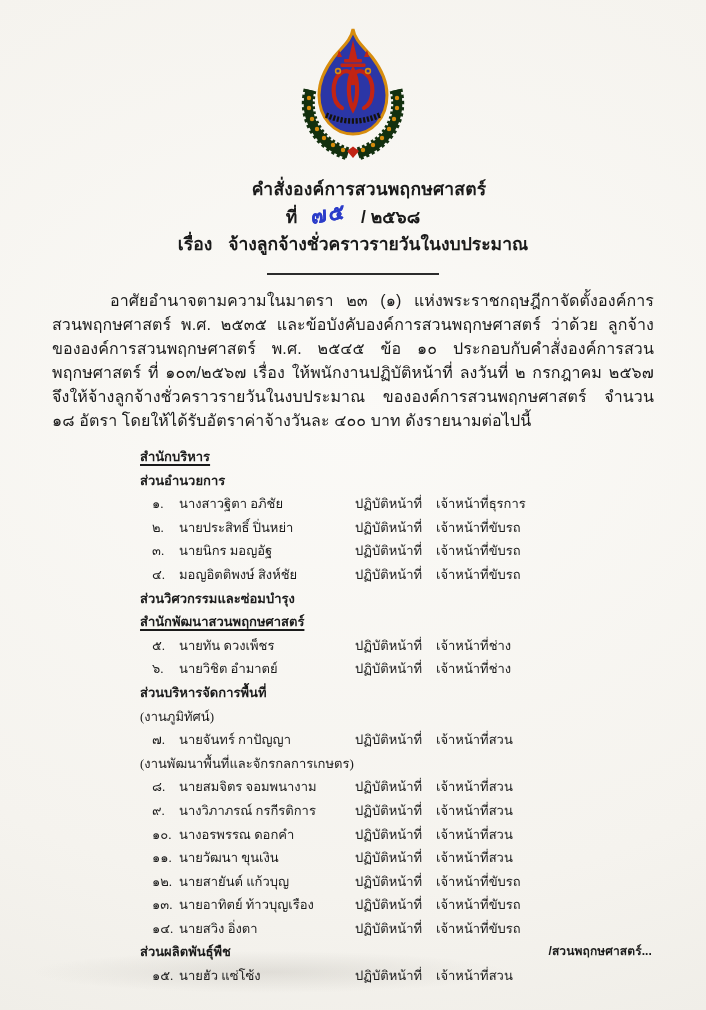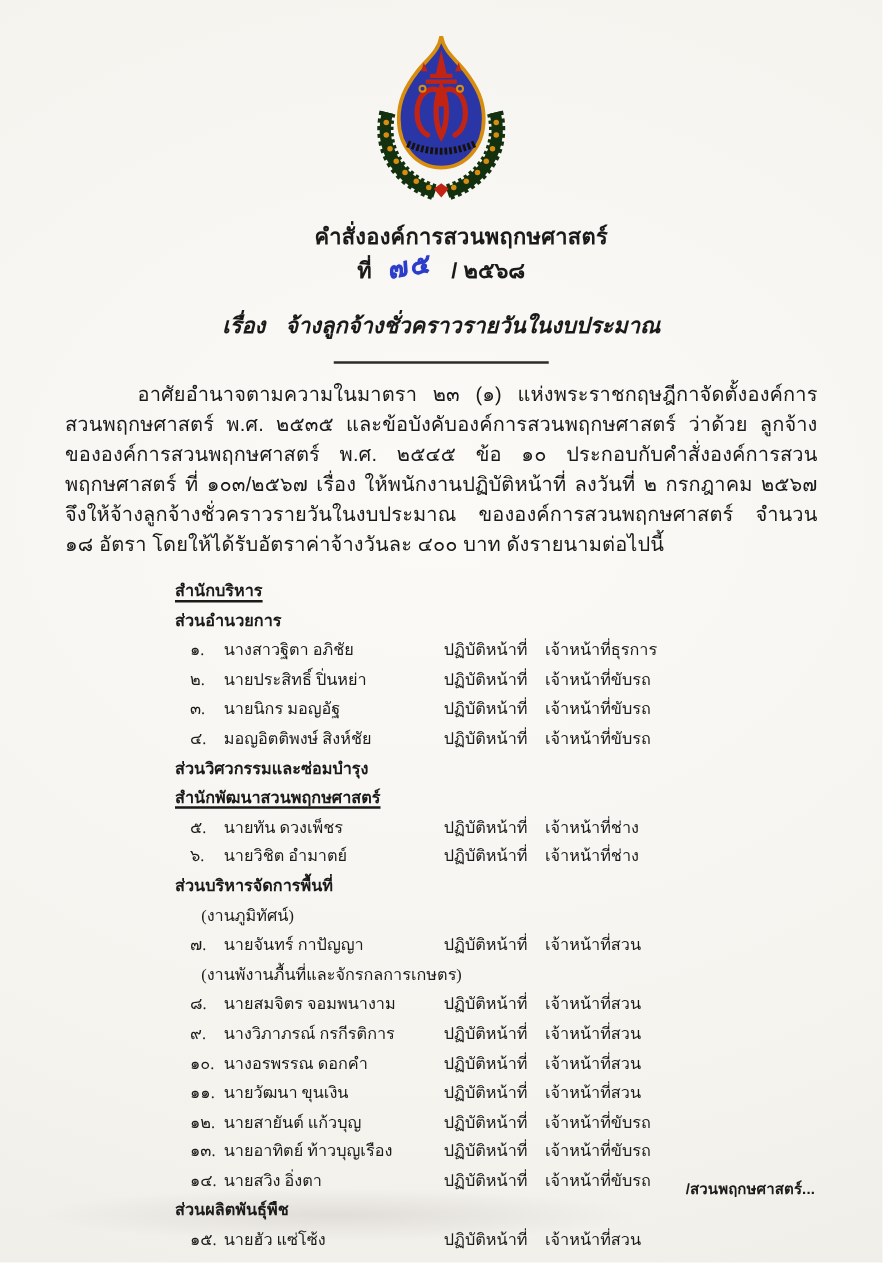--- a/index.html
+++ b/index.html
@@ -27,38 +27,38 @@
 
   
   .title-block{margin-top:10px;text-align:center;line-height:26px;}
   .title-line{font-size:17.5px;font-weight:bold;letter-spacing:.2px;padding-left:32px;}
   .no-line{font-size:17.5px;font-weight:bold;display:flex;justify-content:center;align-items:baseline;gap:14px;margin-top:1px;}
   .hand{
     display:inline-block;color:var(--ink_blue);font-size:21px;font-weight:bold;
     transform:rotate(-9deg) skewX(-6deg) translateY(-2px);letter-spacing:2px;
     text-shadow:0 0 .6px var(--ink_blue);
   }
-  .subject-line{font-size:17.5px;font-weight:bold;margin-top:18px;font-style:italic;}
+  .subject-line{font-size:17.5px;font-weight:bold;margin-top:1px;}
   .subject-line .lbl{margin-right:16px;}
   .divider{width:172px;border-top:2px solid #2c2c2c;margin:16px auto 0 auto;}
 
   
   .body-text{
     margin:14px 52px 0 52px;
     font-size:16px;line-height:24px;text-align:justify;
     text-indent:58px;letter-spacing:.1px;
   }
 
   
   .staff-list{margin:12px 40px 0 140px;font-size:13px;font-family:Liberation Serif, serif;}
   .blk{line-height:23.6px;white-space:nowrap;}
   .bureau{font-weight:bold;}
   .bureau .u{text-decoration:underline;text-underline-offset:3px;text-decoration-thickness:1.5px;}
   .division{font-weight:bold;}
-  .group{font-weight:normal;margin-left:21px;}
+  .group{font-weight:normal;}
   .row{display:grid;grid-template-columns:27px 176px 81px auto;margin-left:12px;}
   .row .no{}
   .row .nm{}
   .row .duty{}
   .row .role{}
 
   .footer-ref{
     position:absolute;right:54px;top:941px;font-size:12px;font-weight:bold;letter-spacing:.1px;
   }
 </style>
@@ -185,21 +185,21 @@
       <div class="blk group">
     <span>(งานภูมิทัศน์)</span>
   </div>
       <div class="blk row">
     <span class="no">๗.</span>
     <span class="nm">นายจันทร์ กาปัญญา</span>
     <span class="duty">ปฏิบัติหน้าที่</span>
     <span class="role">เจ้าหน้าที่สวน</span>
   </div>
       <div class="blk group">
-    <span>(งานพังานภื้นที่และจักรกลการเกษตร)</span>
+    <span>(งานพัฒนาพื้นที่และจักรกลการเกษตร)</span>
   </div>
       <div class="blk row">
     <span class="no">๘.</span>
     <span class="nm">นายสมจิตร จอมพนางาม</span>
     <span class="duty">ปฏิบัติหน้าที่</span>
     <span class="role">เจ้าหน้าที่สวน</span>
   </div>
       <div class="blk row">
     <span class="no">๙.</span>
     <span class="nm">นางวิภาภรณ์ กรกีรติการ</span>

